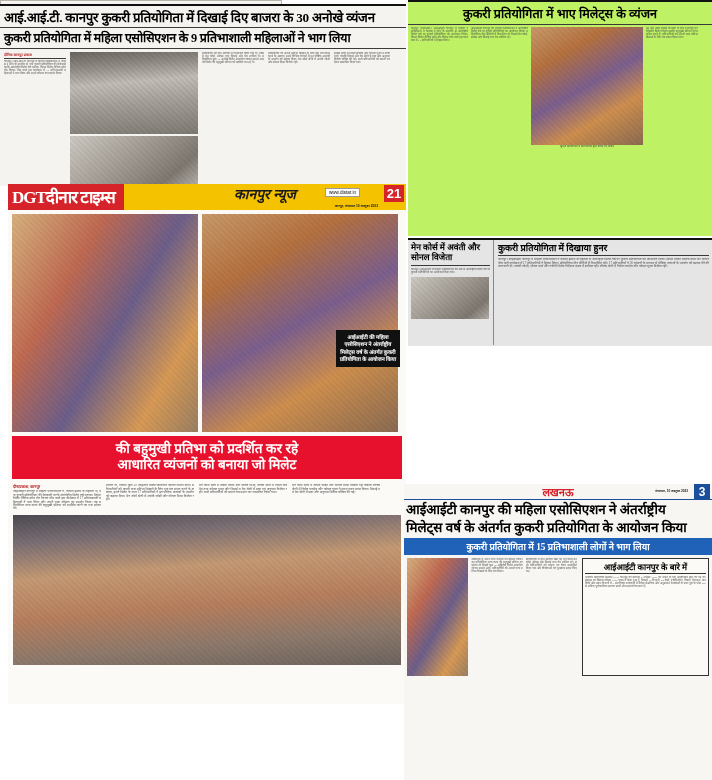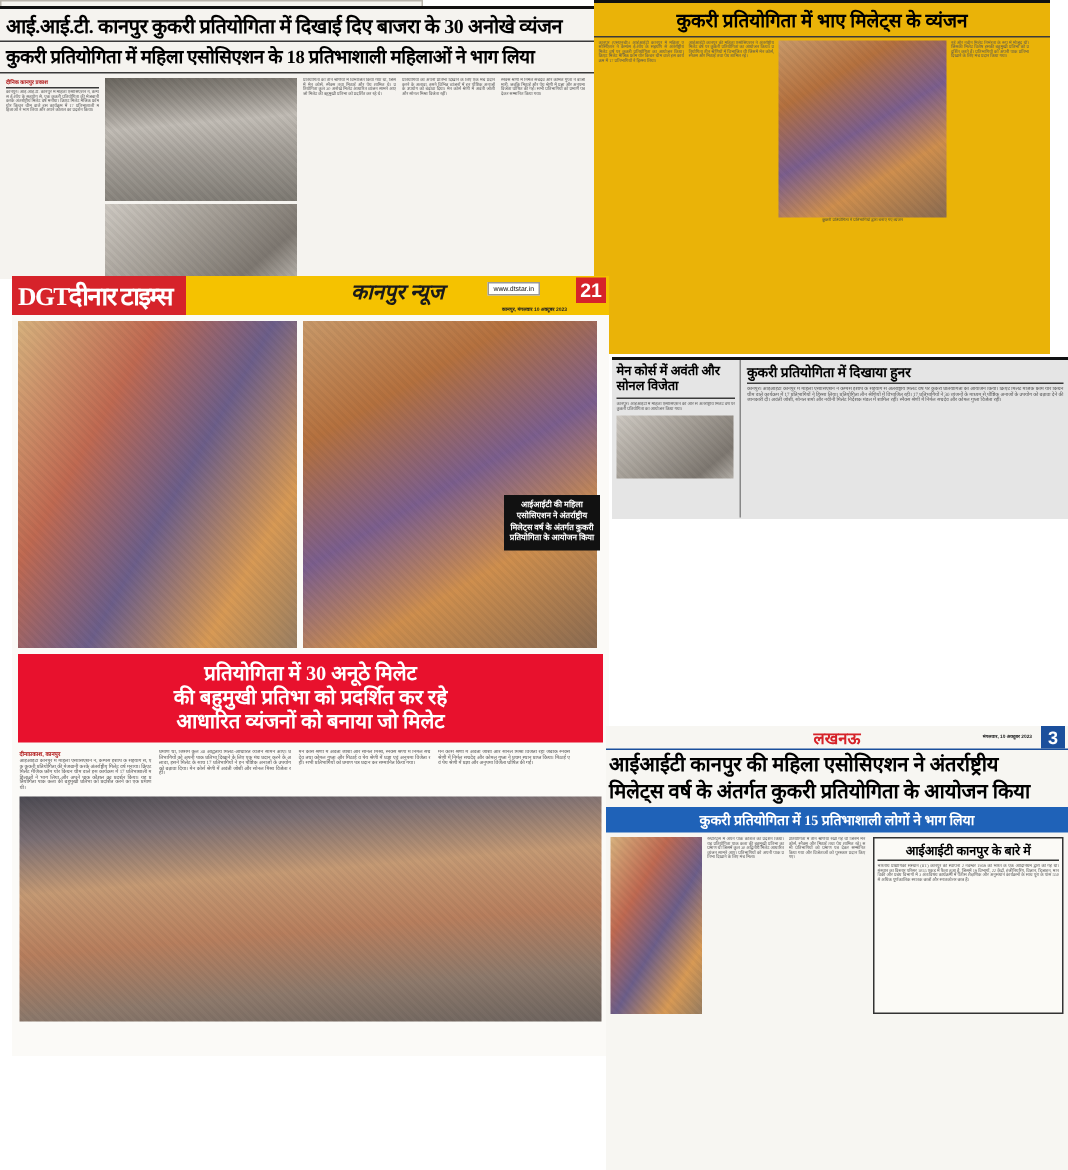--- a/index.html
+++ b/index.html
@@ -68,21 +68,21 @@
     font-size:12.4px; color:#000; letter-spacing:-.2px;
     padding:1px 4px 2px 4px; white-space:nowrap;
   }
   #clip1 .byline { color:#b01818; font-size:3.6px; font-weight:bold; padding-bottom:1px; }
   #clip1 .cols { display:flex; gap:4px; padding:3px 4px 0 4px; }
   #clip1 .c { width:62px; }
   #clip1 .photoA { width:128px; height:82px; }
   #clip1 .photoB { width:128px; height:48px; margin-top:2px; }
 
   
-  #clip2 { left:396px; top:0; width:304px; height:236px; background:#eab308; }
+  #clip2 { left:408px; top:0; width:304px; height:236px; background:#bef264; }
   #clip2 .hd {
     font-family:"Liberation Serif", serif; font-weight:bold;
     font-size:12.6px; text-align:center; padding:3px 2px 2px; white-space:nowrap;
   }
   #clip2 .body { display:flex; gap:3px; padding:2px 3px 0; }
   #clip2 .col { width:57px; }
   #clip2 .ph { width:112px; height:118px; }
   #clip2 .cap { font-size:2.8px; color:#444; padding:1px 0; text-align:center; }
 
   
@@ -167,21 +167,21 @@
 </style>
 </head>
 <body>
 
 <div id="page">
 
   <div class="clip" id="clip1">
     <div class="hr-thick"></div>
     <div class="head1">आई.आई.टी. कानपुर कुकरी प्रतियोगिता में दिखाई दिए बाजरा के 30 अनोखे व्यंजन</div>
     <div class="hr-thin"></div>
-    <div class="head2">कुकरी प्रतियोगिता में महिला एसोसिएशन के 18 प्रतिभाशाली महिलाओं ने भाग लिया</div>
+    <div class="head2">कुकरी प्रतियोगिता में महिला एसोसिएशन के 9 प्रतिभाशाली महिलाओं ने भाग लिया</div>
     <div class="hr-thin"></div>
 
     <div class="cols">
       <div class="c">
         <div class="byline">दीनिक कानपुर प्रकाश</div>
         <div class="hr-thin" style="margin-bottom:1px"></div>
         <div class="blur-txt tiny2">कानपुर। आई.आई.टी. कानपुर में महिला एसोसिएशन ने, कैम्पस ई-शॉप के सहयोग से, एक कुकरी प्रतियोगिता की मेजबानी करके अंतर्राष्ट्रीय मिलेट वर्ष मनाया। क्रिएट मिलेट मैजिक फ्रॉम योर किचन थीम वाले इस कार्यक्रम में 17 प्रतिभाशाली महिलाओं ने भाग लिया और अपने कौशल का प्रदर्शन किया।</div>
       </div>
 
       <div>
@@ -272,21 +272,20 @@
         <span class="mh-page">21</span>
       </div>
     </div>
 
     <div class="bigphotos">
       <div class="photo color2 p1"></div>
       <div class="photo color p2"></div>
     </div>
 
     <div class="redbanner">
-      <div>प्रतियोगिता में 30 अनूठे मिलेट</div>
       <div>की बहुमुखी प्रतिभा को प्रदर्शित कर रहे</div>
       <div>आधारित व्यंजनों को बनाया जो मिलेट</div>
     </div>
 
     <div class="blackbox">
       <div>आईआईटी की महिला एसोसिएशन ने अंतर्राष्ट्रीय मिलेट्स वर्ष के अंतर्गत कुकरी प्रतियोगिता के आयोजन किया</div>
     </div>
 
     <div class="lowcols">
       <div class="lc">

